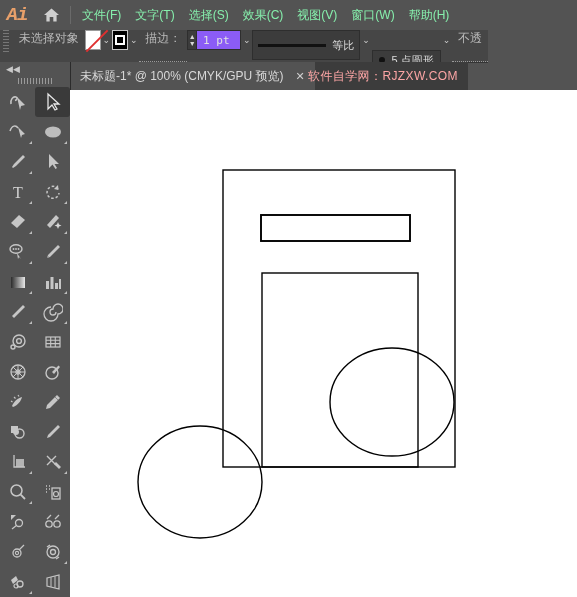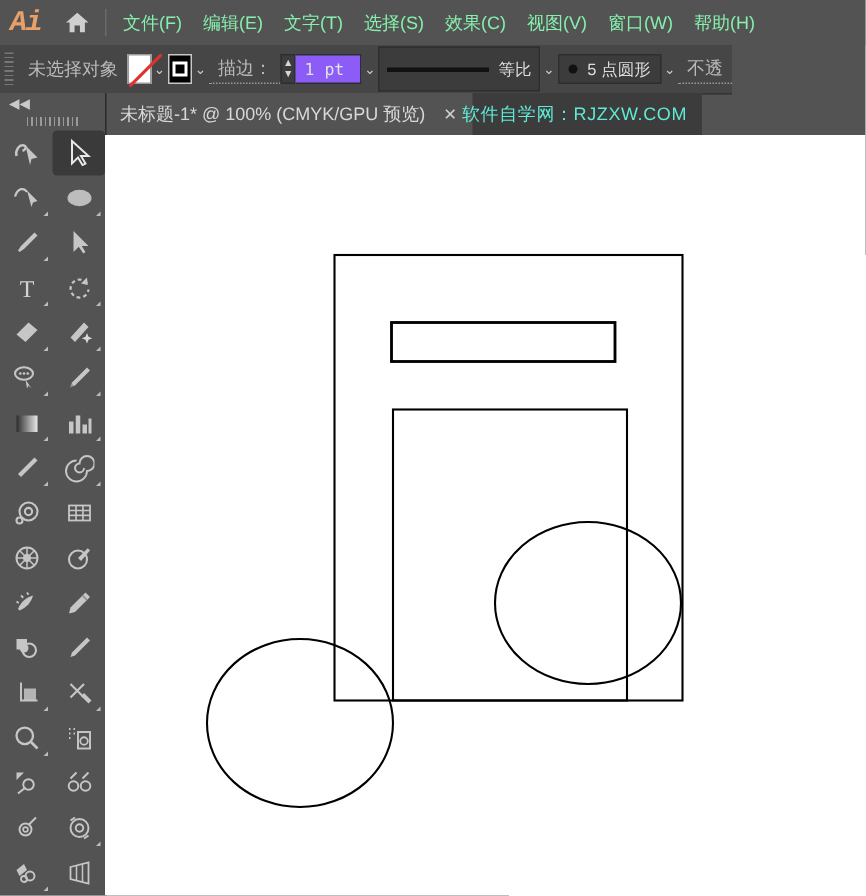--- a/index.html
+++ b/index.html
@@ -24,21 +24,21 @@
   .home-icon{width:34px;height:30px;display:flex;align-items:center;justify-content:center;}
   .menubar .sep{width:1px;height:18px;background:#6a6a6a;margin:0 4px 0 2px;}
   .menu-item{
     color:#86efac;font-size:12px;padding:0 7px;height:30px;line-height:30px;
     white-space:nowrap;cursor:default;
   }
 
   
   .controlbar{
     position:absolute;left:0;top:30px;width:488px;height:32px;
-    background:#464646;display:flex;align-items:center;
+    background:#464646;display:flex;
     border-bottom:1px solid #343434;
   }
   .grip{
     width:8px;height:22px;margin:0 4px 0 3px;
     background:repeating-linear-gradient(to bottom,#777 0px,#777 1px,#464646 1px,#464646 3px);
   }
   .cb-label{color:#b9b9b9;font-size:12px;white-space:nowrap;padding:0 6px;}
   .cb-label.dotted{border-bottom:1px dotted #9a9a9a;padding-bottom:1px;}
   .swatch-box{
     width:22px;height:20px;background:#fff;border:1px solid #9a9a9a;
@@ -69,42 +69,42 @@
     display:flex;align-items:center;padding:0 6px;box-sizing:border-box;min-width:44px;
   }
   .profile-box{
     height:20px;background:#3c3c3c;border:1px solid #2e2e2e;
     display:flex;align-items:center;padding:14px 5px;box-sizing:border-box;gap:6px;
   }
   .profile-line{width:68px;height:3px;background:#111;}
   .profile-box span{color:#dcdcdc;font-size:11px;white-space:nowrap;}
   .brush-box{
     height:20px;background:#3c3c3c;border:1px solid #2e2e2e;
-    display:flex;align-items:center;padding:0 6px;box-sizing:border-box;gap:7px;
+    display:flex;align-items:center;padding:0 6px;box-sizing:border-box;gap:7px;margin-top:20px;
   }
   .brush-dot{width:6px;height:6px;border-radius:50%;background:#111;}
   .brush-box span{color:#dcdcdc;font-size:11px;white-space:nowrap;}
 
   
   .tabbar{
     position:absolute;left:0;top:62px;width:468px;height:28px;
     background:#3c3c3c;border-bottom:1px solid #2b2b2b;
   }
   .tab{
     position:absolute;left:70px;top:0;height:28px;background:#535353;
     display:flex;align-items:center;padding:0 10px;box-sizing:border-box;
   }
   .tab-title{color:#d8d8d8;font-size:12px;white-space:nowrap;}
   .tab-close{
     color:#cfcfcf;font-size:11px;margin-left:12px;cursor:default;
     font-family:"DejaVu Sans",sans-serif;
   }
   .watermark{
     position:absolute;right:10px;top:0;height:28px;line-height:28px;
-    color:#5eead4;font-size:12px;letter-spacing:.4px;white-space:nowrap;
+    color:#fca5a5;font-size:12px;letter-spacing:.4px;white-space:nowrap;
   }
 
   
   .toolbar{
     position:absolute;left:0;top:62px;width:70px;height:535px;
     background:#535353;border-right:1px solid #2b2b2b;
   }
   .tb-head{height:14px;display:flex;align-items:center;padding-left:6px;}
   .tb-collapse{color:#c9c9c9;font-size:9px;line-height:9px;cursor:default;}
   .tb-grip{
@@ -136,21 +136,20 @@
 
   <div class="menubar">
     <div class="ai-logo">Ai</div>
     <div class="home-icon">
       <svg width="17" height="16" viewBox="0 0 17 16">
         <path d="M8.5 1.5 L16 8 H13.6 V14.5 H10.3 V10 H6.7 V14.5 H3.4 V8 H1 Z" fill="#cfcfcf"></path>
       </svg>
     </div>
     <div class="sep"></div>
     <div class="menu-item">文件(F)</div>
-    <div class="menu-item">编辑(E)</div>
     <div class="menu-item">文字(T)</div>
     <div class="menu-item">选择(S)</div>
     <div class="menu-item">效果(C)</div>
     <div class="menu-item">视图(V)</div>
     <div class="menu-item">窗口(W)</div>
     <div class="menu-item">帮助(H)</div>
   </div>
 
   <div class="controlbar">
     <div class="grip"></div>

